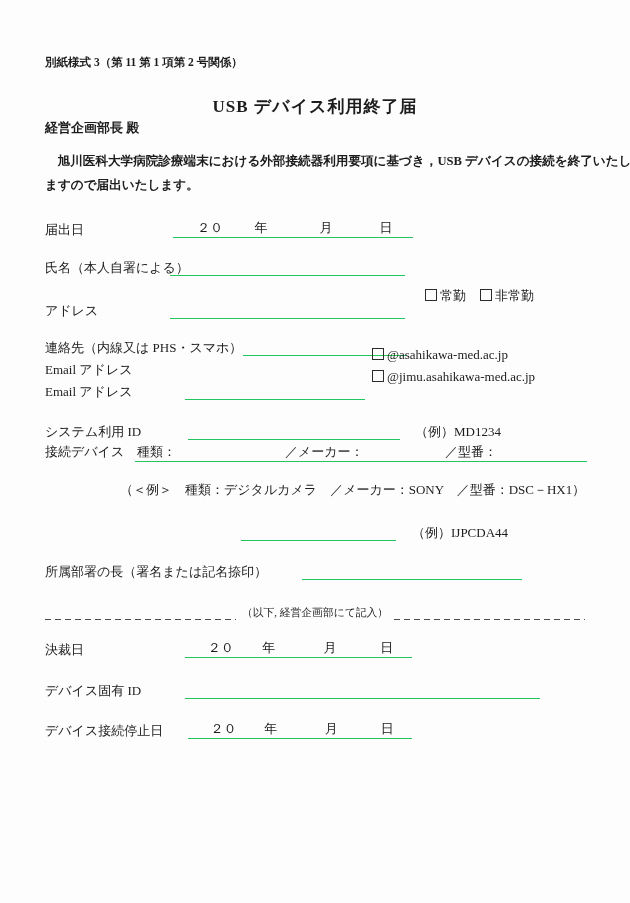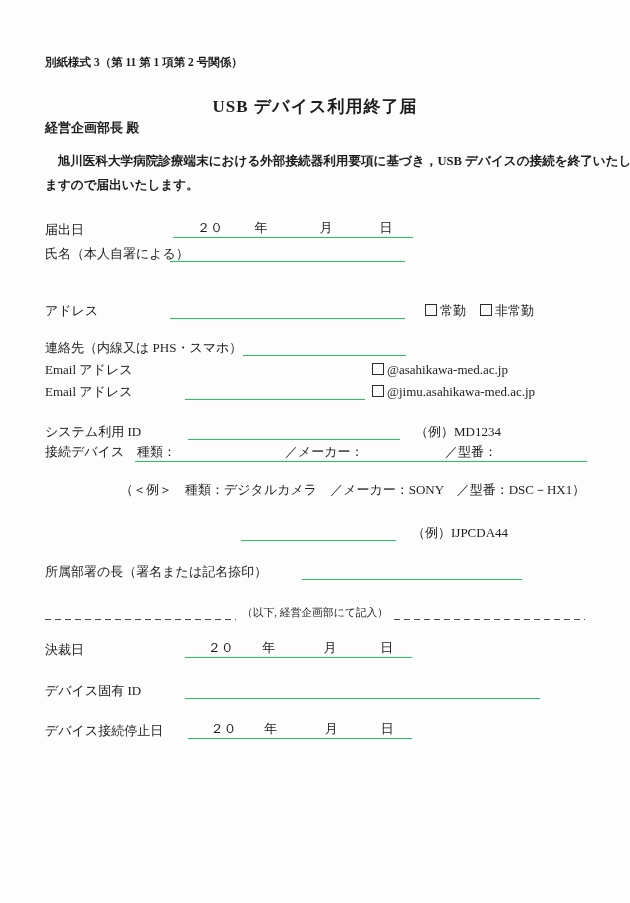--- a/index.html
+++ b/index.html
@@ -19,21 +19,21 @@
   .fline{
     position:absolute;bottom:2px;height:18px;
     border-bottom:1px solid #22c55e;
   }
   .dateline .dp{position:absolute;bottom:0;line-height:18px;white-space:nowrap;}
   .dp.c{left:10%;}
   .dp.y{left:34%;}
   .dp.m{left:61%;}
   .dp.d{left:86%;}
   .ex{position:absolute;bottom:0;white-space:nowrap;}
-  .opt{position:absolute;bottom:0;white-space:nowrap;}
+  .opt{position:absolute;bottom:15px;white-space:nowrap;}
   .box{
     display:inline-block;width:10px;height:10px;
     border:1px solid #2b2b2b;background:transparent;
     margin-right:3px;vertical-align:-1px;
   }
   .formno{left:45px;top:55px;font-size:11.5px;white-space:nowrap;}
   .title{left:0;top:95px;width:630px;text-align:center;font-size:17px;letter-spacing:1px;white-space:nowrap;}
   .addressee{left:45px;top:119px;white-space:nowrap;}
   .intro{left:45px;font-size:12.6px;white-space:nowrap;}
   .devparts{position:absolute;bottom:0;height:18px;line-height:18px;}
@@ -56,21 +56,21 @@
   <div class="row" style="top:220px;">
     <span class="lbl">届出日</span>
     <span class="fline dateline" style="left:173px;width:240px;">
       <span class="dp c">２０</span>
       <span class="dp y">年</span>
       <span class="dp m">月</span>
       <span class="dp d">日</span>
     </span>
   </div>
 
-  <div class="row" style="top:244px;">
+  <div class="row" style="top:258px;">
     <span class="lbl">氏名（本人自署による）</span>
     <span class="fline" style="left:170px;width:235px;"></span>
   </div>
 
   <div class="row" style="top:301px;">
     <span class="lbl">アドレス</span>
     <span class="fline" style="left:170px;width:235px;"></span>
     <span class="opt" style="left:425px;"><span class="box"></span><span>常勤</span></span>
     <span class="opt" style="left:480px;"><span class="box"></span><span>非常勤</span></span>
   </div>

